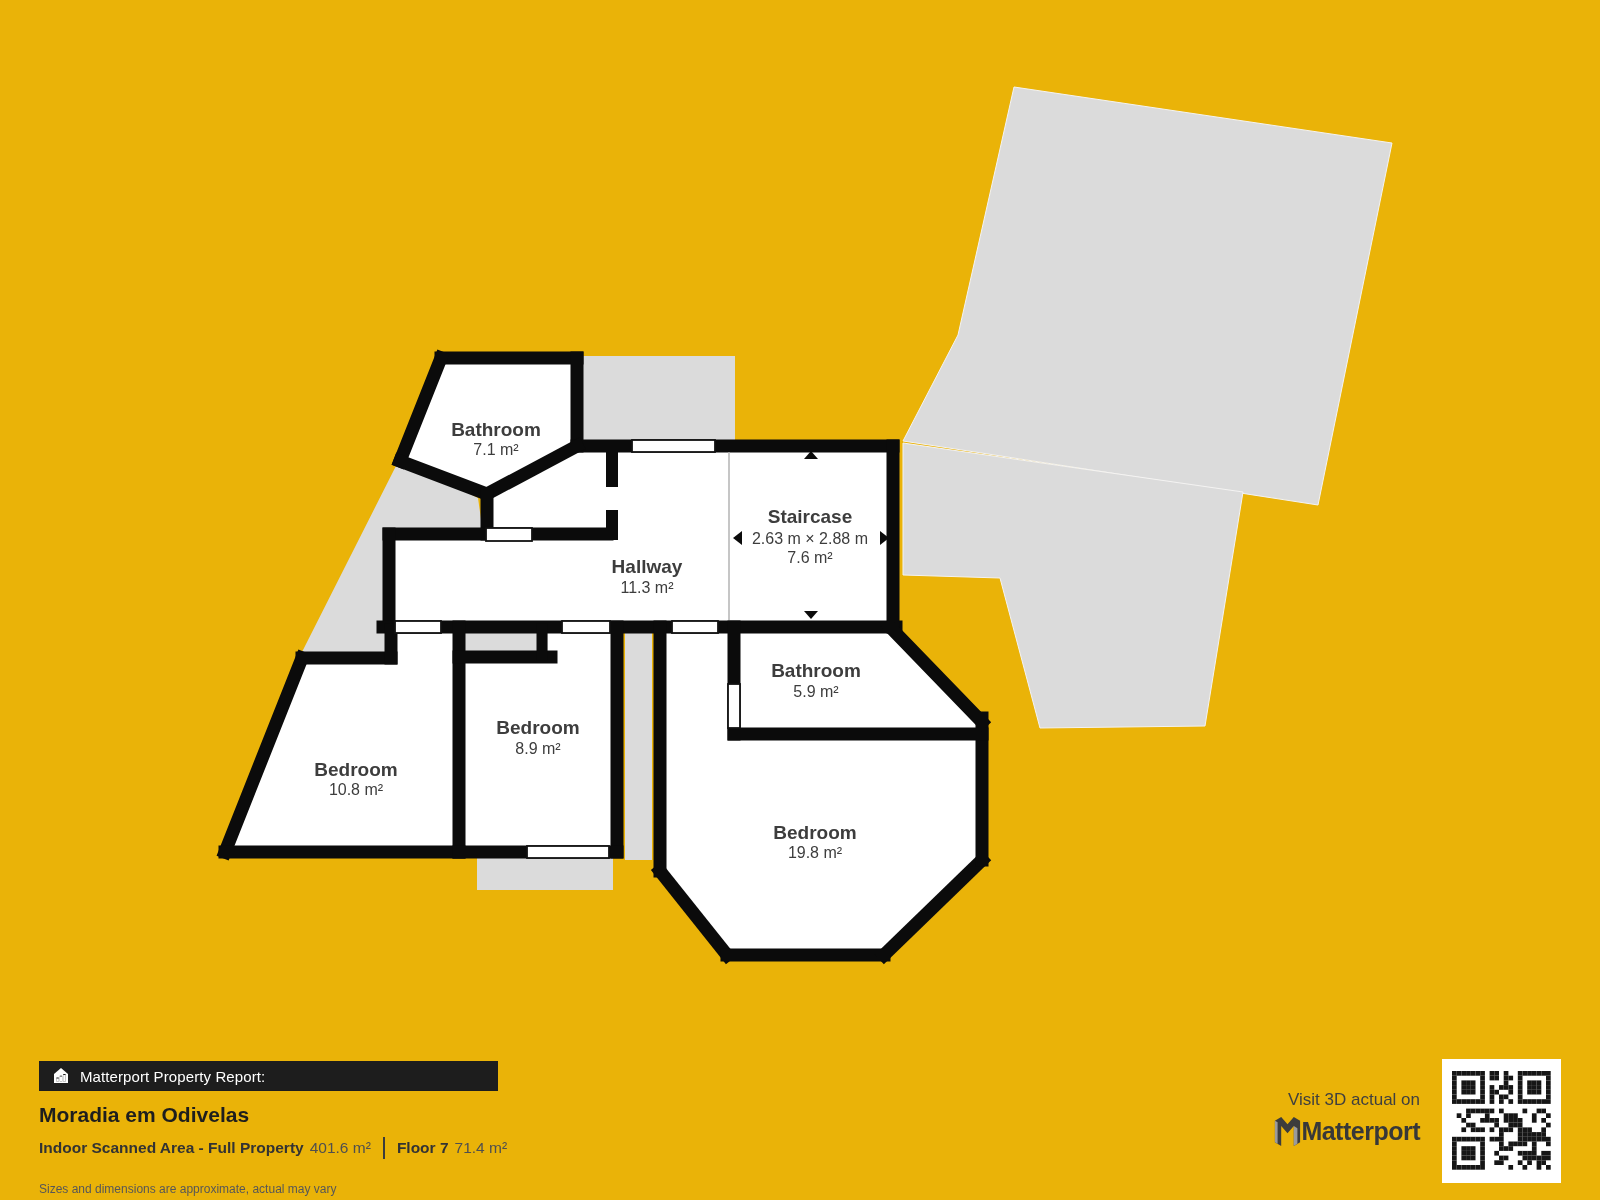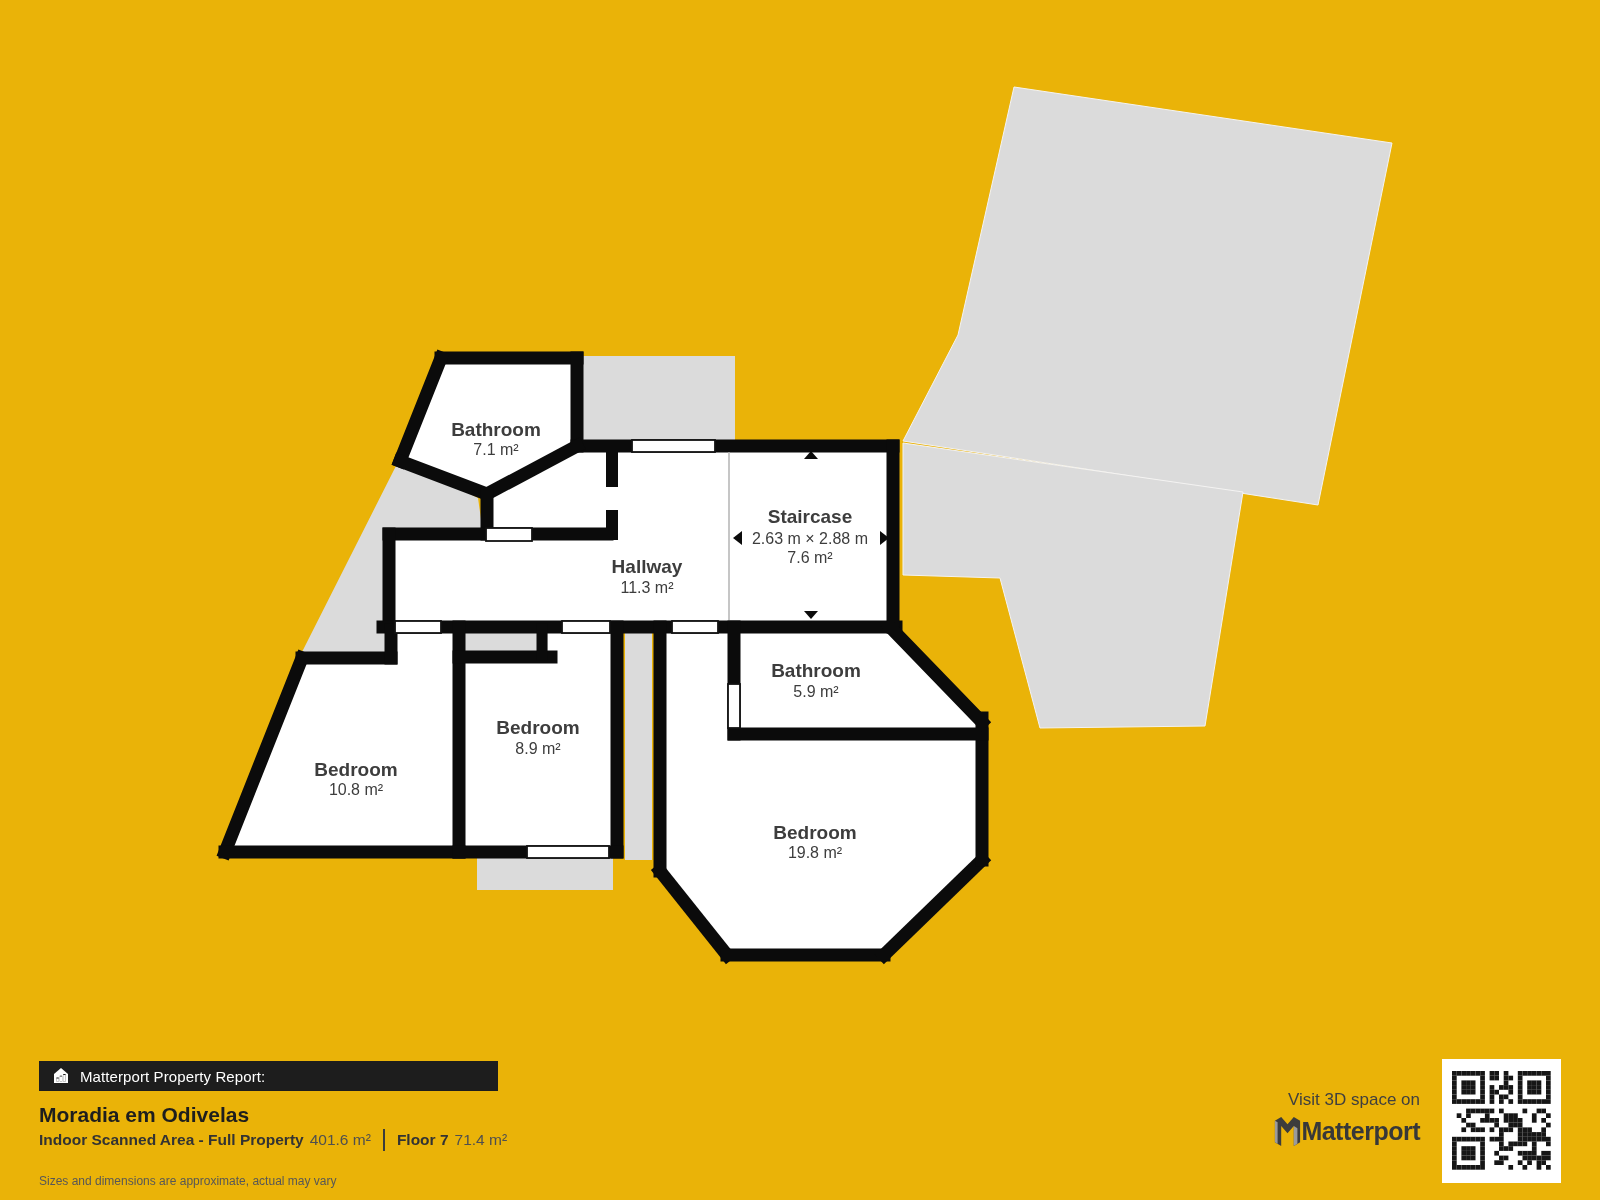--- a/index.html
+++ b/index.html
@@ -7,21 +7,21 @@
           font-family:"Liberation Sans", sans-serif;}
   svg text{font-family:"Liberation Sans", sans-serif;fill:#3d3d3d;}
   .room-name{font-size:19px;font-weight:bold;}
   .room-val{font-size:16px;}
   
   .footer{position:absolute;left:39px;top:1061px;width:700px;}
   .bar{display:flex;align-items:center;gap:10px;width:459px;height:30px;background:#1d1d1d;}
   .bar .txt{color:#fff;font-size:15px;font-weight:normal;letter-spacing:.1px;}
   .bar svg{margin-left:13px;}
   .title{margin-top:12px;font-size:21px;font-weight:bold;color:#1e1e1e;}
-  .line3{margin-top:2px;display:flex;align-items:center;font-size:15.5px;color:#4f4f4f;}
+  .line3{margin-top:10px;display:flex;align-items:center;font-size:15.5px;color:#4f4f4f;}
   .line3 .b{font-weight:bold;color:#333;}
   .line3 .sp{width:6px;}
   .divider{width:2px;height:22px;background:#3c3c3c;margin:0 12px;}
   .line4{margin-top:23px;font-size:12px;color:#575757;}
   
   .promo{position:absolute;right:180px;top:1090px;width:300px;text-align:right;}
   .visit{font-size:17px;color:#3f3f3f;}
   .brandrow{margin-top:6px;display:flex;justify-content:flex-end;align-items:center;gap:0;}
   .wordmark{font-size:25px;font-weight:bold;color:#383838;letter-spacing:-0.5px;}
   .qrbox{position:absolute;left:1442px;top:1059px;width:119px;height:124px;background:#ffffff;}
@@ -151,21 +151,21 @@
       <span class="divider"></span>
       <span class="b">Floor 7</span>
       <span class="sp"></span>
       <span>71.4 m²</span>
     </div>
     <div class="line4">Sizes and dimensions are approximate, actual may vary</div>
   </div>
 
   
   <div class="promo">
-    <div class="visit">Visit 3D space on</div>
+    <div class="visit">Visit 3D actual on</div>
     <div class="brandrow">
       <svg width="27" height="31" viewBox="0 0 30 34">
         <polygon points="1,5 8,1 15,9 22,1 29,5 29,29 22,33 22,11 15,19 8,11 8,33 1,29" fill="#3c3c3c"></polygon>
         <polygon points="22,11 22,33 26,30.6 26,13.5" fill="#9b9b9b"></polygon>
         <polygon points="1,5 4,6.6 4,30.6 1,29" fill="#9b9b9b"></polygon>
       </svg>
       <span class="wordmark">Matterport</span>
     </div>
   </div>
 

